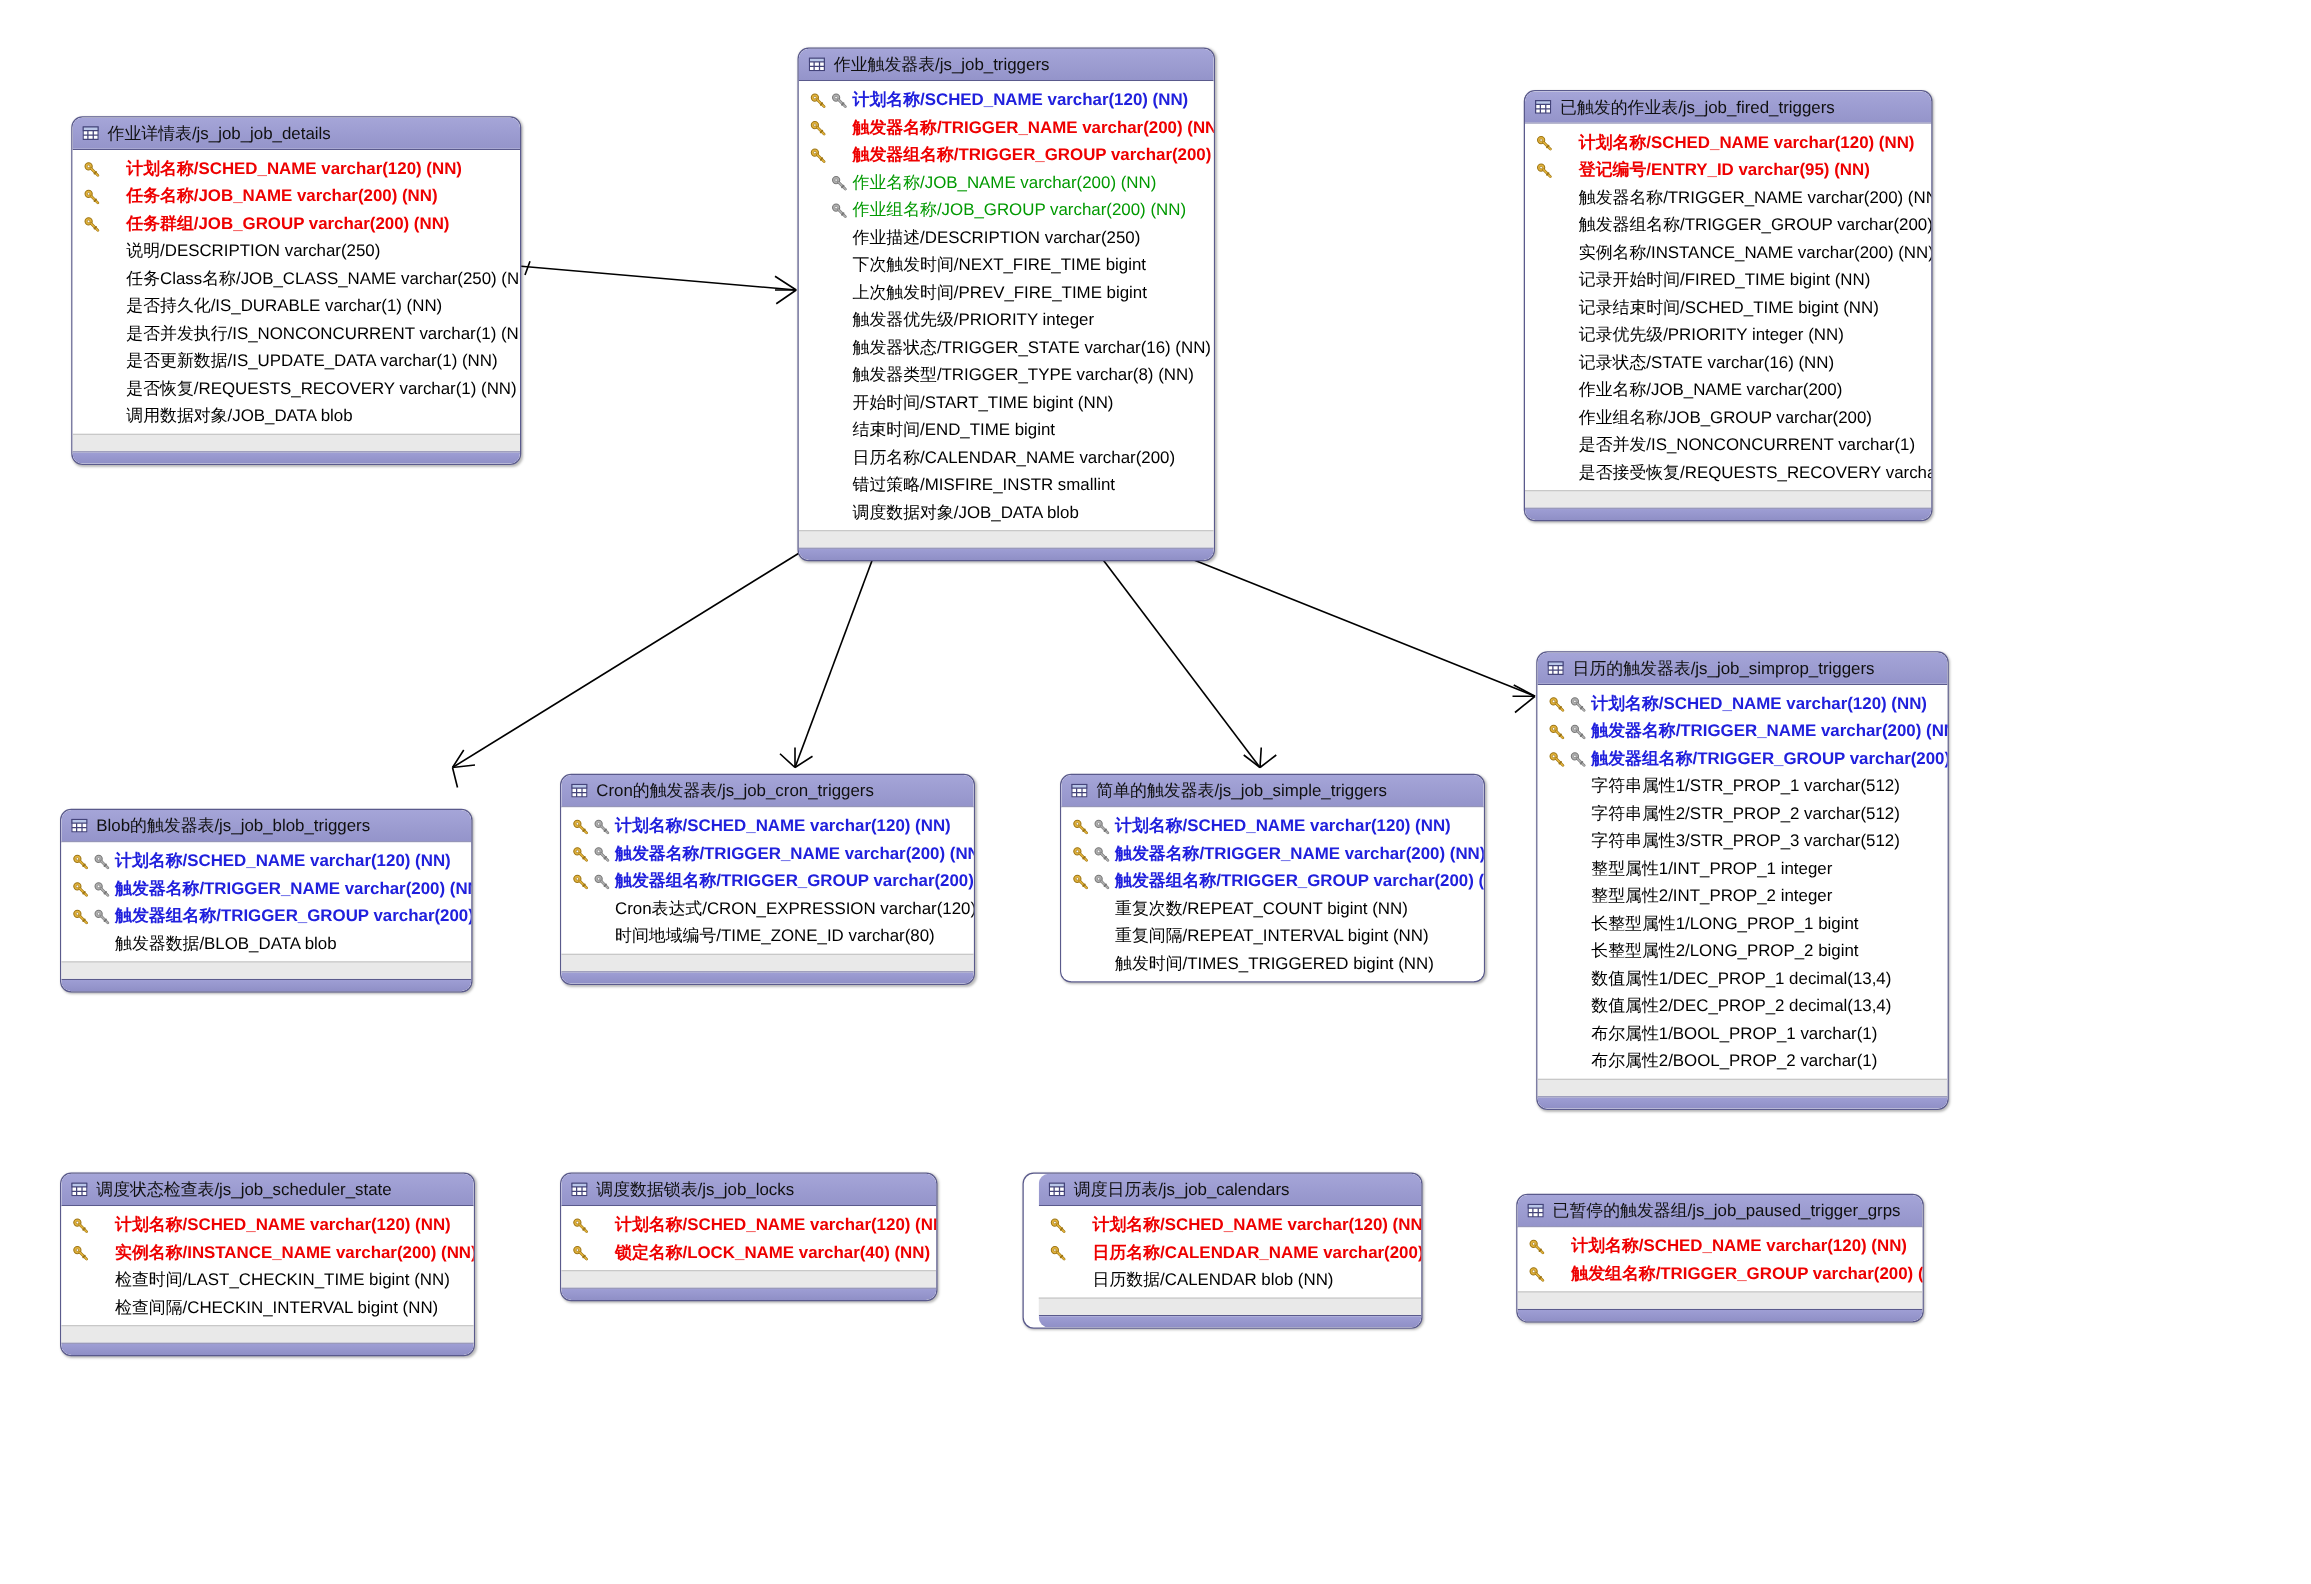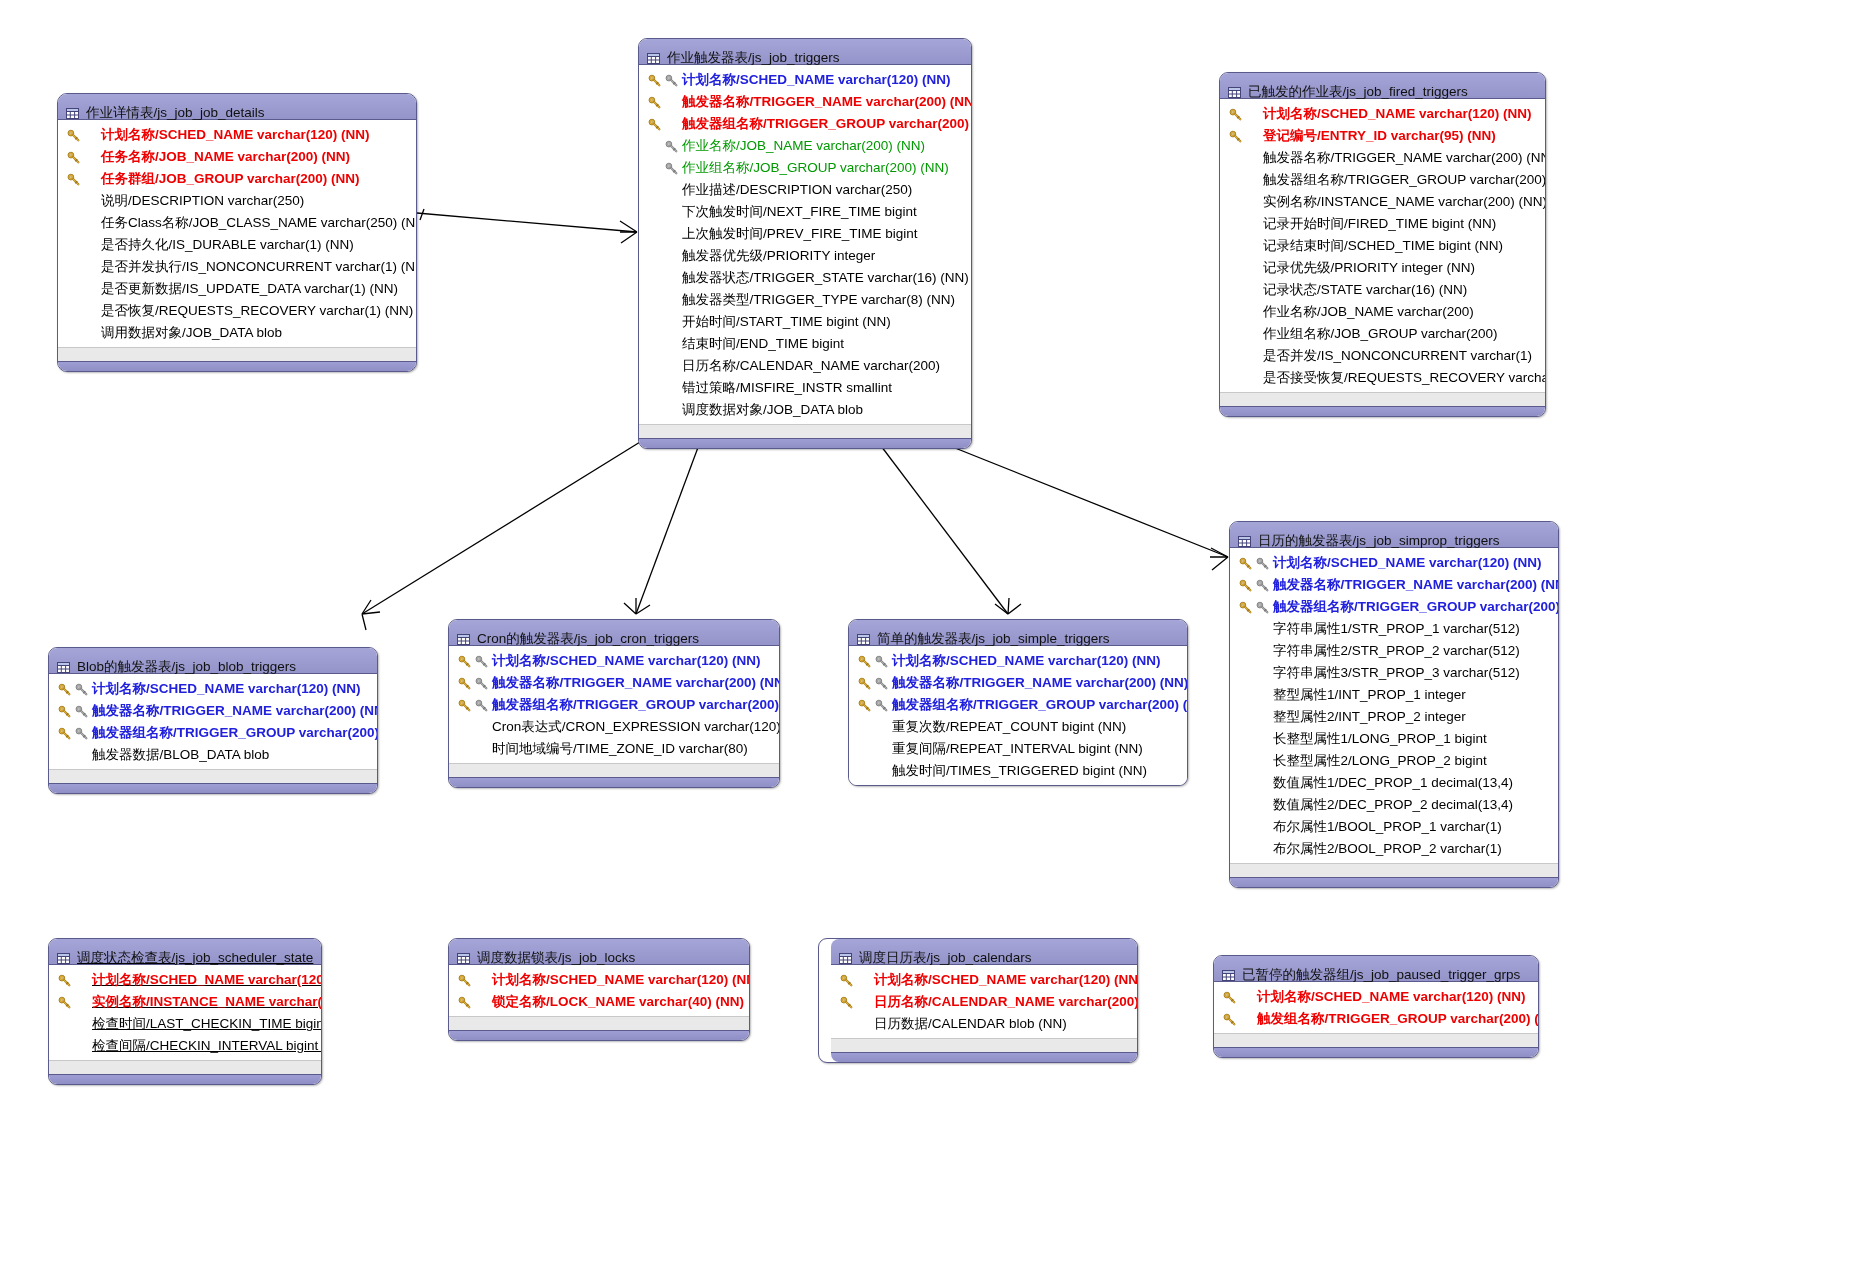--- a/index.html
+++ b/index.html
@@ -39,21 +39,21 @@
     box-shadow: 1px 1px 2px rgba(0,0,0,0.28);
     box-sizing: border-box;
     overflow: hidden;
   }
   .entity-header {
     background: #9a9ad1;
     background: linear-gradient(to bottom, #a5a5d8 0%, #9494ca 100%);
     border-bottom: 1px solid #5a5a8c;
     height: 25px;
     display: flex;
-    align-items: flex-end;
+    align-items: center;
     padding: 0 8px;
     gap: 7px;
     border-top-left-radius: 8px;
     border-top-right-radius: 8px;
   }
   .table-icon {
     width: 13px;
     height: 11px;
     flex: 0 0 auto;
     display: block;
@@ -131,21 +131,21 @@
 
       <path d="M872,434 L1008,614"></path>
       <path d="M1008,614 L995,604 M1008,614 L1009,598 M1008,614 L1021,604"></path>
 
       <path d="M920,434 L1228,557"></path>
       <path d="M1228,557 L1211,548 M1228,557 L1210,557 M1228,557 L1212,570"></path>
     </g>
   </svg>
 
   <div id="entities-layer">
-      <div class="entity" style="left: 57px; top: 93px; width: 360px; border-radius: 10px;">
+      <div class="entity" style="left: 57px; top: 93px; width: 360px;">
     <div class="entity-header">
       <svg class="table-icon" viewBox="0 0 13 11" xmlns="http://www.w3.org/2000/svg">
         <rect x="0.5" y="0.5" width="12" height="10" fill="#ffffff" stroke="#44447a"></rect>
         <rect x="0.5" y="0.5" width="12" height="3" fill="#b9c6e8" stroke="#44447a"></rect>
         <line x1="4.3" y1="3.5" x2="4.3" y2="10.5" stroke="#44447a"></line>
         <line x1="8.6" y1="3.5" x2="8.6" y2="10.5" stroke="#44447a"></line>
         <line x1="0.5" y1="7" x2="12.5" y2="7" stroke="#44447a"></line>
       </svg>
       <span class="entity-title">作业详情表/js_job_job_details</span>
     </div>
@@ -862,21 +862,21 @@
     <span class="attr-text norm">重复间隔/REPEAT_INTERVAL bigint (NN)</span>
   </div>
           <div class="attr-row">
     <span class="keyslot"></span>
     <span class="keyslot"></span>
     <span class="attr-text norm">触发时间/TIMES_TRIGGERED bigint (NN)</span>
   </div>
         </div>
 
   </div>
-      <div class="entity" style="left: 48px; top: 938px; width: 274px; text-decoration: underline;">
+      <div class="entity" style="left: 48px; top: 938px; width: 332px;">
     <div class="entity-header">
       <svg class="table-icon" viewBox="0 0 13 11" xmlns="http://www.w3.org/2000/svg">
         <rect x="0.5" y="0.5" width="12" height="10" fill="#ffffff" stroke="#44447a"></rect>
         <rect x="0.5" y="0.5" width="12" height="3" fill="#b9c6e8" stroke="#44447a"></rect>
         <line x1="4.3" y1="3.5" x2="4.3" y2="10.5" stroke="#44447a"></line>
         <line x1="8.6" y1="3.5" x2="8.6" y2="10.5" stroke="#44447a"></line>
         <line x1="0.5" y1="7" x2="12.5" y2="7" stroke="#44447a"></line>
       </svg>
       <span class="entity-title">调度状态检查表/js_job_scheduler_state</span>
     </div>

